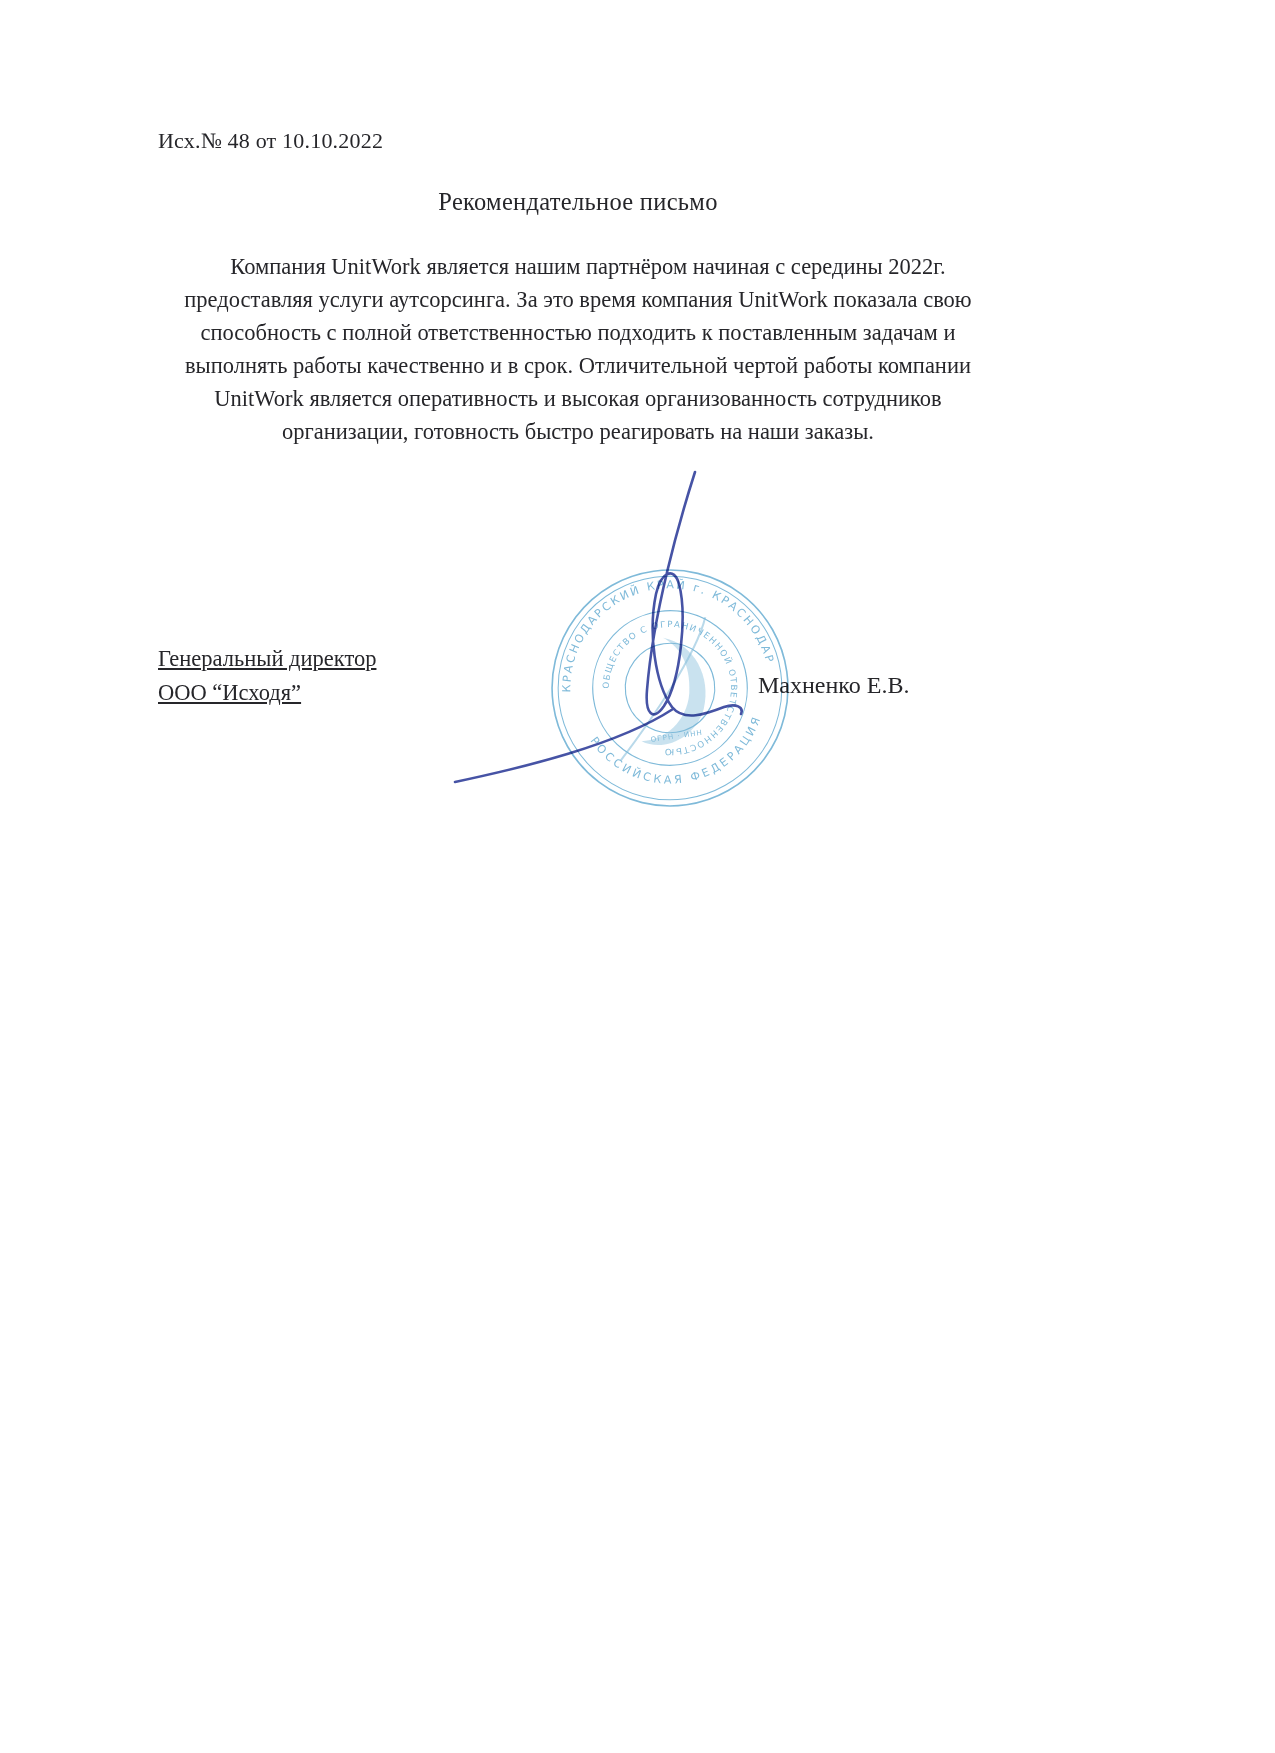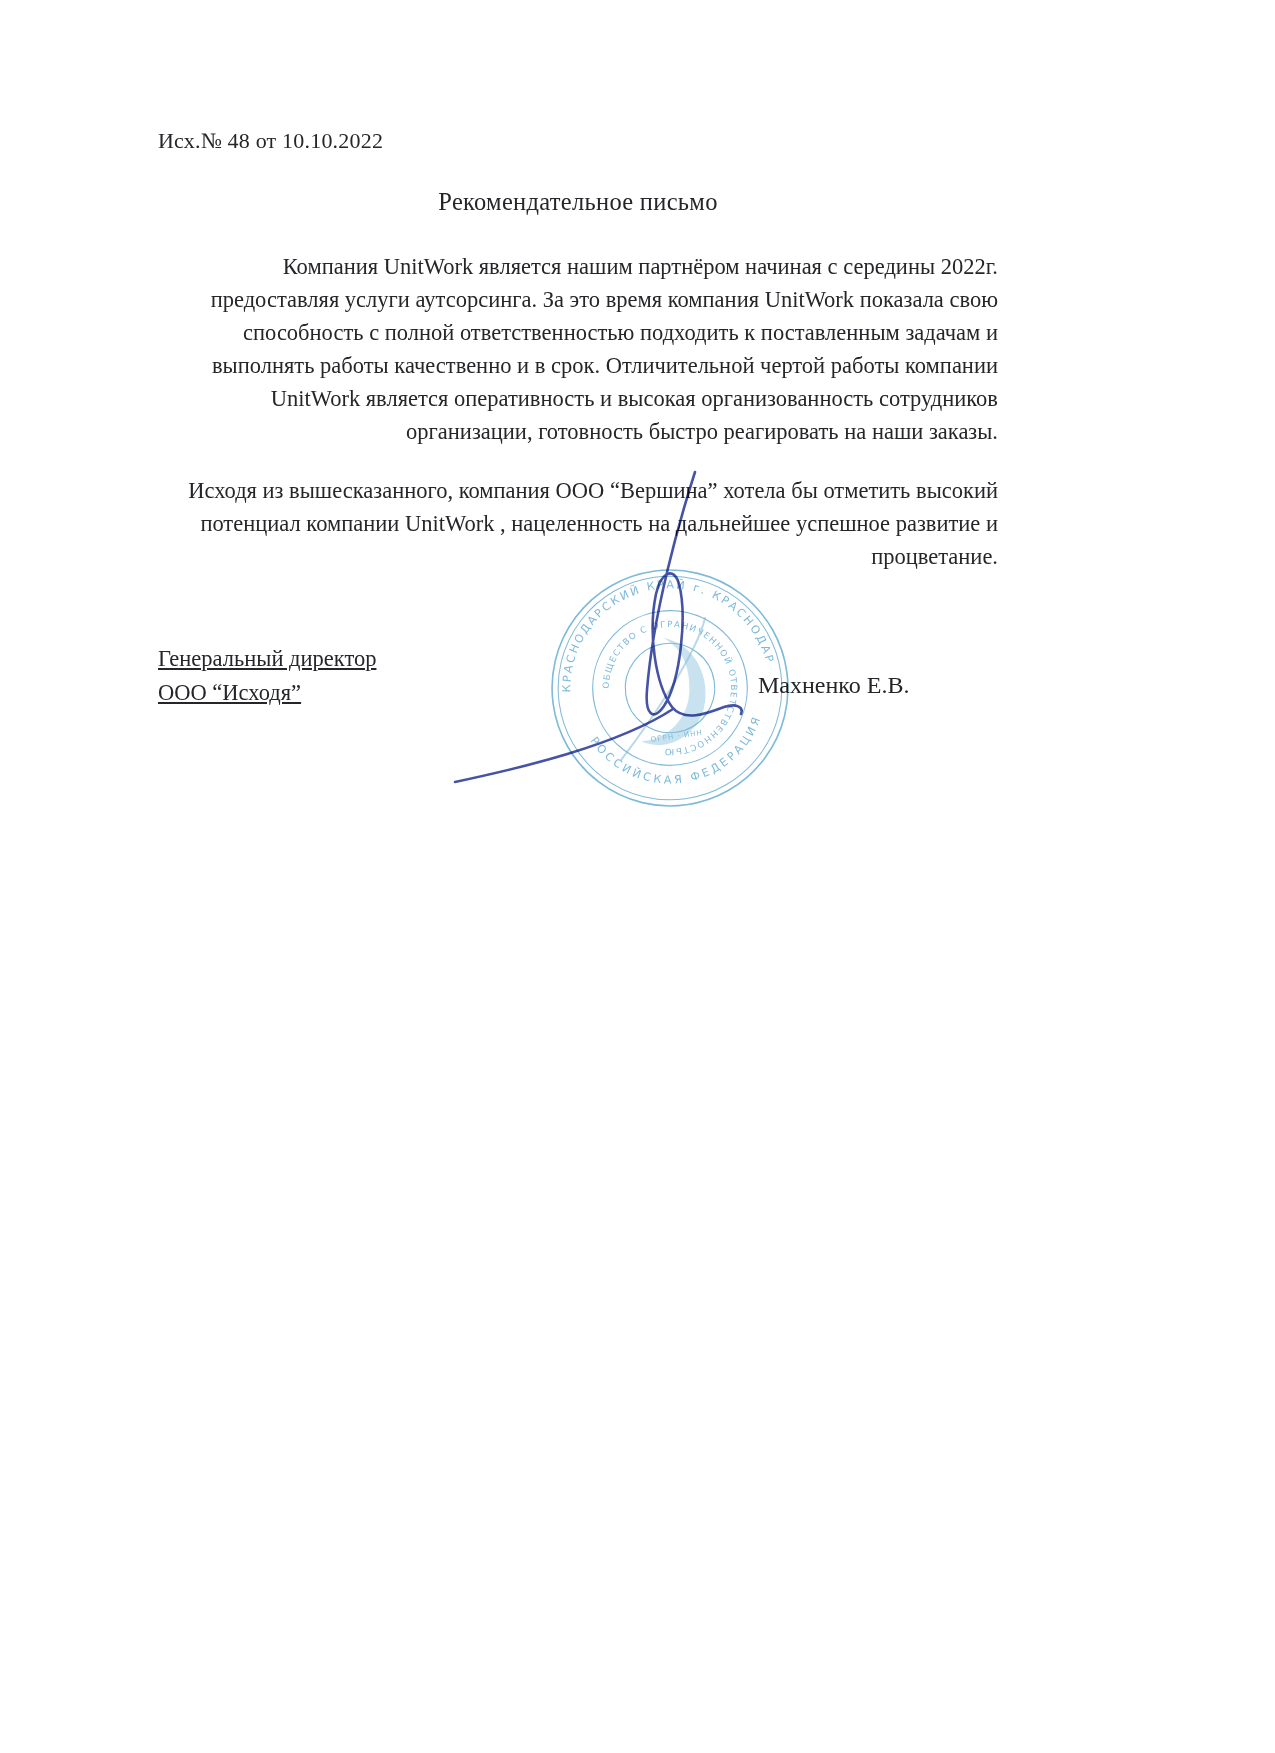--- a/index.html
+++ b/index.html
@@ -19,21 +19,21 @@
     position: absolute; left: 158px; top: 128px;
     font-size: 22px; letter-spacing: 0.2px;
   }
   .doc-title {
     position: absolute; left: 158px; top: 188px; width: 840px;
     text-align: center; font-size: 24.5px; font-weight: normal;
     letter-spacing: 0.3px;
   }
   .para {
     position: absolute; left: 158px; width: 840px;
-    font-size: 22.5px; line-height: 33px; text-align: right;
+    font-size: 22.5px; line-height: 33px; text-align: center;
   }
   .para-1 { top: 250px; text-indent: 20px; }
   .para-2 { top: 474px; }
   .sig-block {
     position: absolute; left: 158px; top: 642px;
     font-size: 22.5px; line-height: 34px; text-decoration: underline;
   }
   .signer-name {
     position: absolute; left: 758px; top: 672px;
     font-size: 24px;
@@ -61,21 +61,20 @@
 <body>
 
 <div class="page">
 
   <div class="ref-line">Исх.№ 48 от 10.10.2022</div>
 
   <div class="doc-title">Рекомендательное письмо</div>
 
   <div class="para para-1">Компания UnitWork является нашим партнёром начиная с середины 2022г. предоставляя услуги аутсорсинга. За это время компания UnitWork показала свою способность с полной ответственностью подходить к поставленным задачам и выполнять работы качественно и в срок. Отличительной чертой работы компании UnitWork является оперативность и высокая организованность сотрудников организации, готовность быстро реагировать на наши заказы.</div>
 
-  <div class="para para-2">Исходя из вышесказанного, компания ООО “Вершина” хотела бы отметить высокий потенциал компании UnitWork , нацеленность на дальнейшее успешное развитие и процветание.</div>
 
   <div class="sig-block">
     <div>Генеральный директор</div>
     <div>ООО “Исходя”</div>
   </div>
 
   <div class="signer-name">Махненко Е.В.</div>
 
   <div class="stamp-wrap">
     <svg width="244" height="244" viewBox="0 0 240 240">

